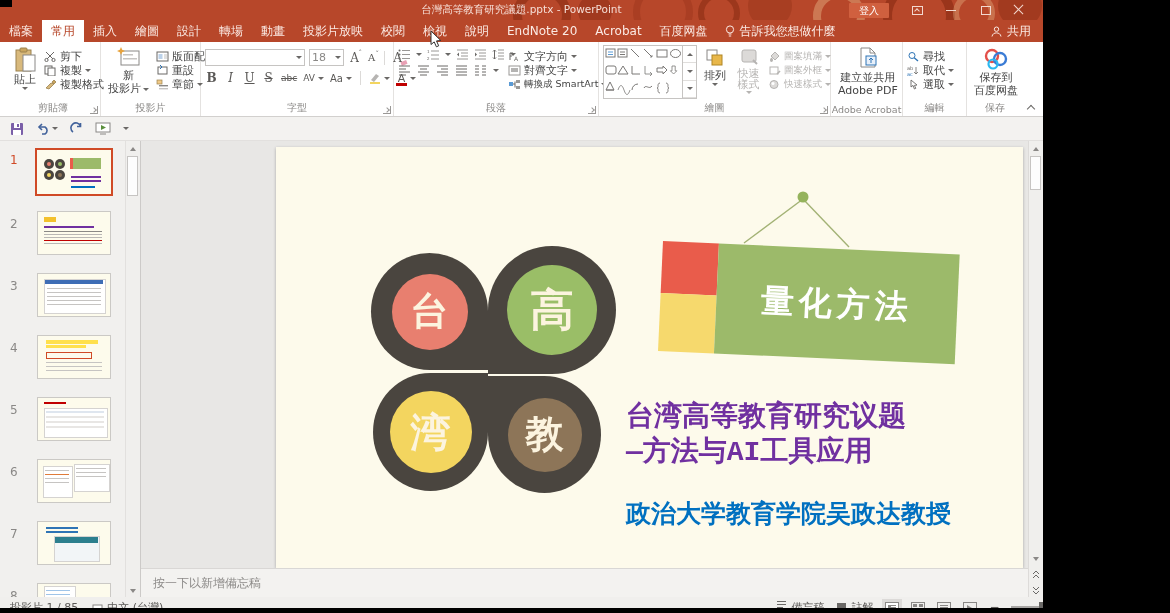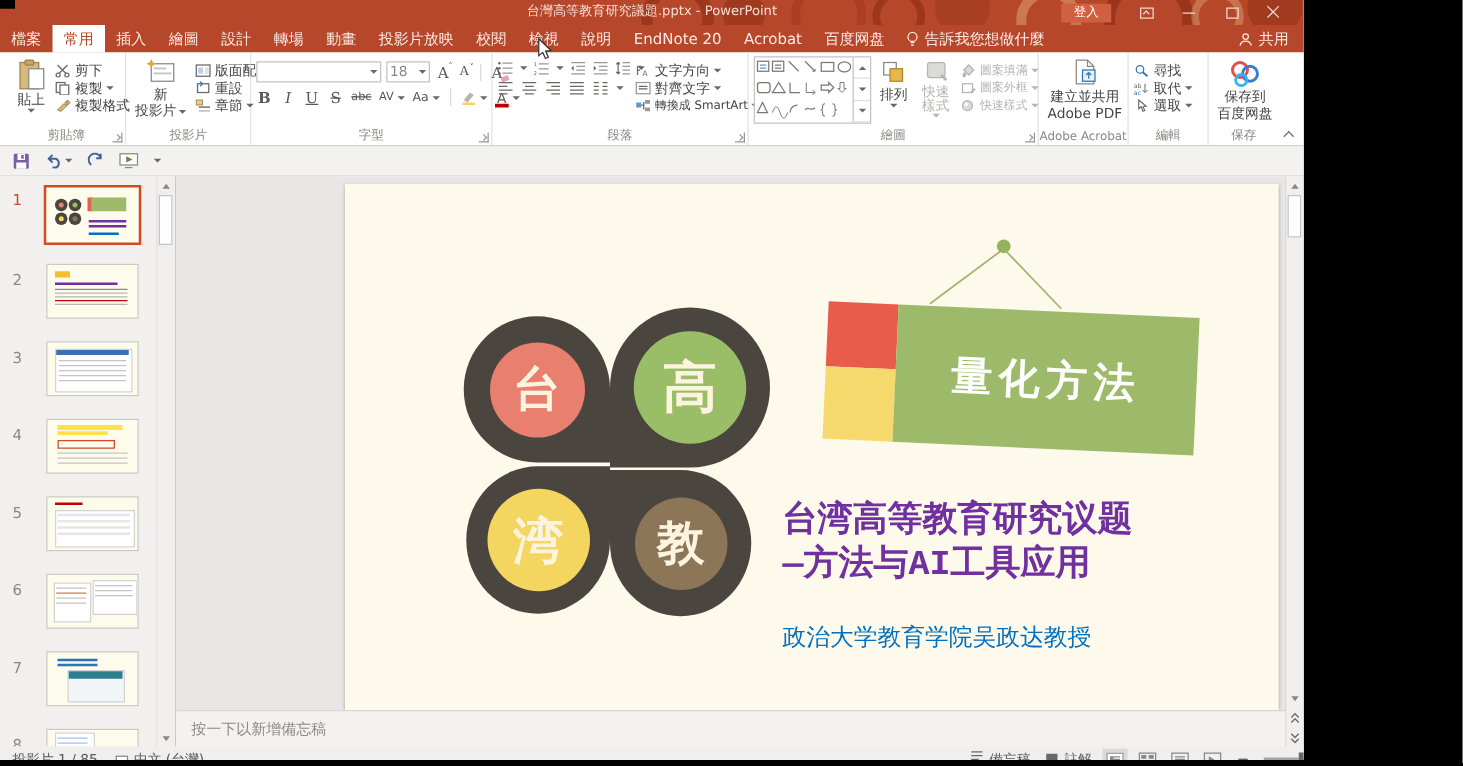--- a/index.html
+++ b/index.html
@@ -75,21 +75,21 @@
   .slide{position:absolute;left:135px;top:6px;width:747px;height:421px;background:#fdfaeb;box-shadow:0 1px 3px rgba(0,0,0,.28)}
   .dcirc{position:absolute;background:#4a453f;display:flex;align-items:center;justify-content:center}
   .icirc{border-radius:50%;display:flex;align-items:center;justify-content:center;font-weight:bold;color:#fcf4df}
   .sign{position:absolute;left:387px;top:94px;width:297px;height:110px;transform:rotate(2.6deg);transform-origin:0 0;display:flex}
   .sign-left{width:56px;display:flex;flex-direction:column;flex:none}
   .sign-red{height:52px;background:#e95c4b}
   .sign-yel{flex:1;background:#f6d96d}
   .sign-green{flex:1;background:#9cba6a;display:flex;align-items:center;justify-content:center}
   .sign-text{color:#fff;font-size:33px;font-weight:bold;letter-spacing:5px;white-space:nowrap}
   .slide-title{position:absolute;left:350px;top:253px;font-size:28px;font-weight:bold;color:#7030a0;line-height:1.25;white-space:nowrap}
-  .slide-sub{position:absolute;left:350px;top:350px;font-size:19px;font-weight:normal;color:#0070c0;white-space:nowrap}
+  .slide-sub{position:absolute;left:350px;top:350px;font-size:25px;font-weight:bold;color:#0070c0;white-space:nowrap}
 
   .notesbar{position:absolute;left:0;right:0;bottom:0;height:30px;background:#f3f2f0;border-top:1px solid #d9d7d5;color:#8c8a88;font-size:12px;line-height:29px;padding-left:12px;box-sizing:border-box}
 
   
   .statusbar{position:absolute;left:0;top:597px;width:1157px;height:11px;background:#f0efed;overflow:hidden;font-size:11px;color:#5a5856}
   .sb-in{display:flex;align-items:center;height:20px;padding:0 10px;gap:14px}
   .sb-right{margin-left:auto;display:flex;align-items:center;gap:12px}
   .viewic{width:14px;height:11px;border:1px solid #8a8886;position:relative;box-sizing:border-box}
   .viewic.on{outline:3px solid #dcdad8;background:#fff}
   .zoomtrack{width:50px;height:2px;background:#a8a6a4;position:relative}

